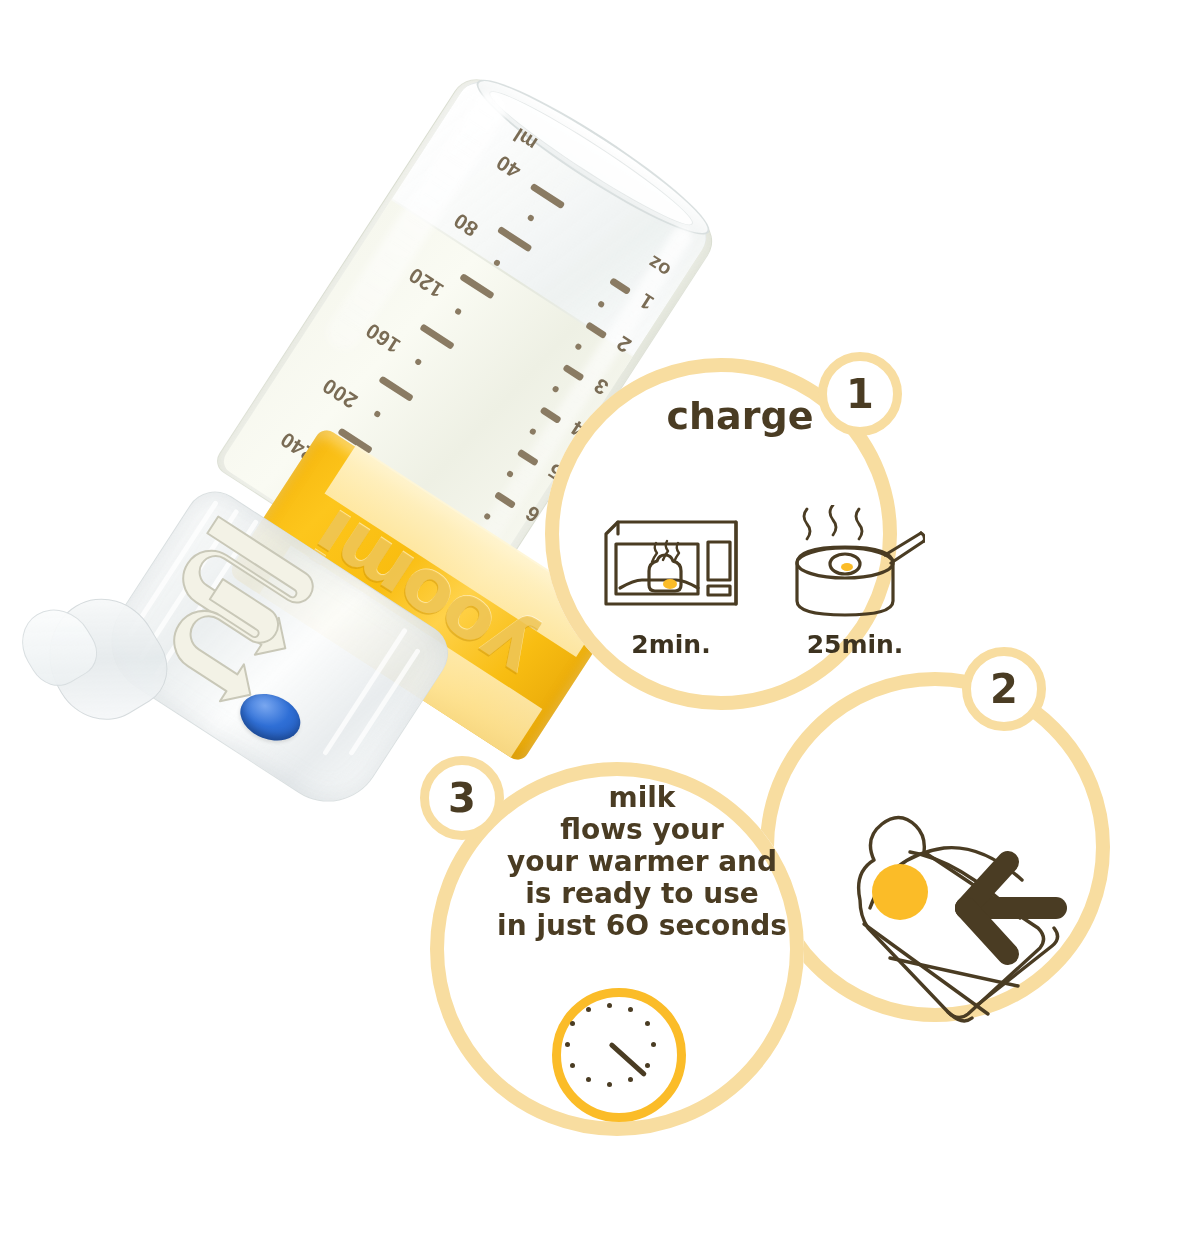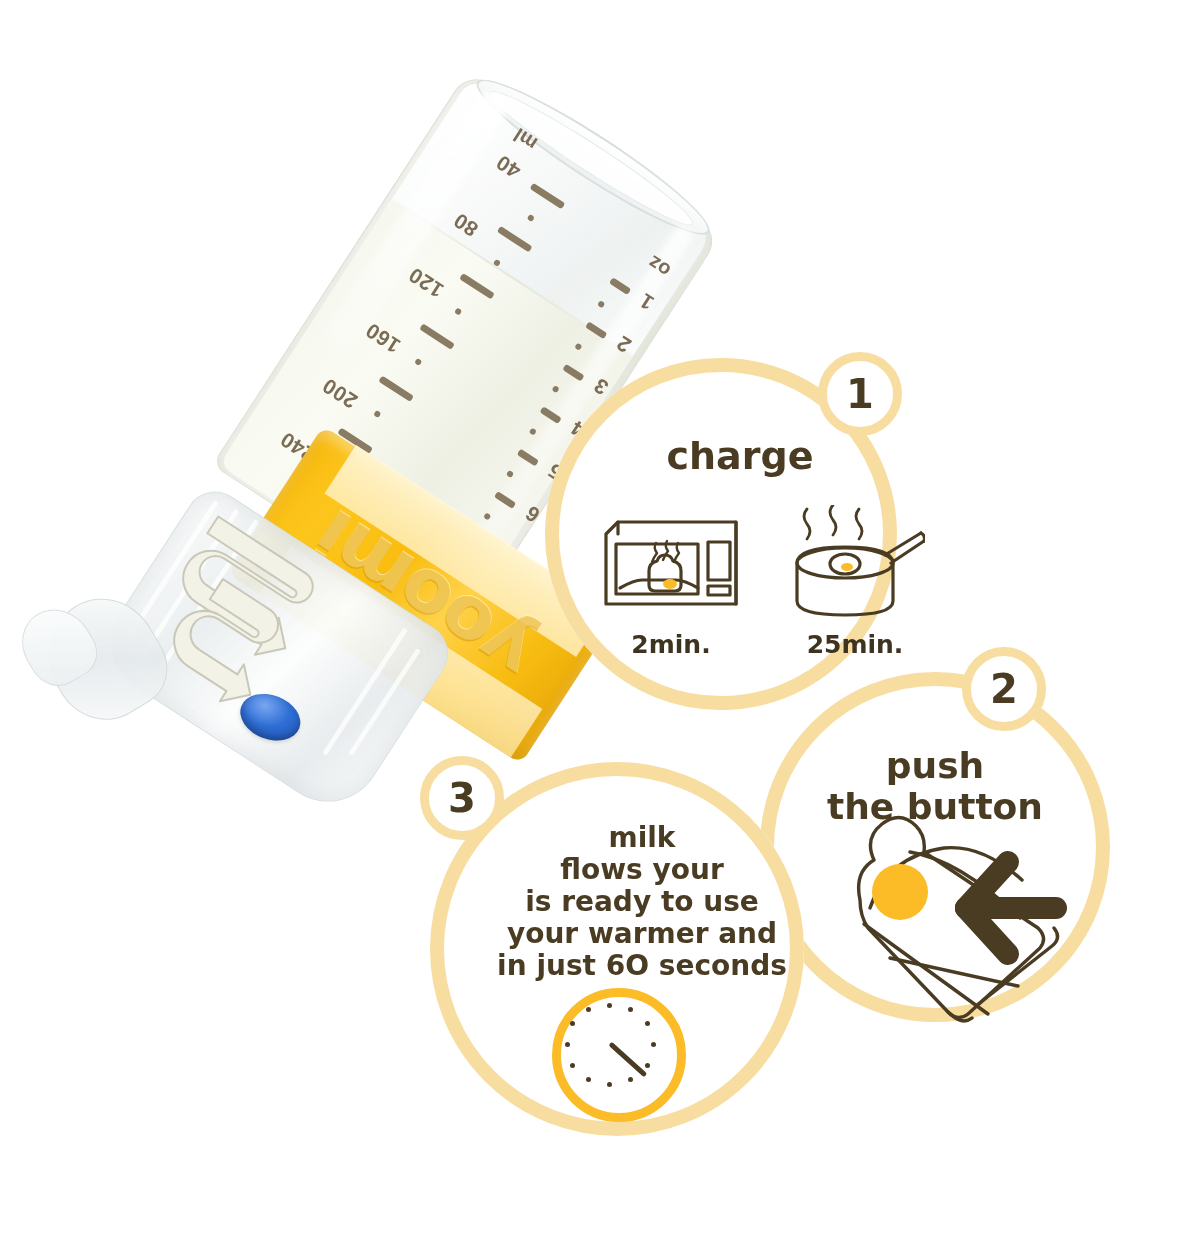--- a/index.html
+++ b/index.html
@@ -105,21 +105,21 @@
   .circ{position:absolute;border-radius:50%;border:14px solid #f8dda0;background:transparent;}
   .circ-fill{position:absolute;border-radius:50%;background:#fff;}
   .badge{position:absolute;width:66px;height:66px;border-radius:50%;
      border:9px solid #f8dda0;background:#fff;
      display:flex;align-items:center;justify-content:center;
      font-size:40px;font-weight:700;color:#4a3c23;z-index:40;
      font-family:"DejaVu Sans", sans-serif;}
 
   .steptext{position:absolute;text-align:center;color:#4a3c23;
      font-weight:700;line-height:1.14;z-index:30;
-     font-family:"DejaVu Sans", sans-serif;margin-top:40px;}
+     font-family:"DejaVu Sans", sans-serif;}
 
   .icon-lbl{position:absolute;font-size:25px;font-weight:700;color:#3d3320;
      text-align:center;font-family:"DejaVu Sans", sans-serif;z-index:30;}
 
   .ico{position:absolute;z-index:30;}
 
   
   .clock{position:absolute;width:116px;height:116px;border-radius:50%;
      border:9px solid #fbbc28;background:#fff;z-index:30;}
   .cdot{position:absolute;width:5px;height:5px;border-radius:50%;background:#4a3c23;}
@@ -280,24 +280,20 @@
       <ellipse cx="62" cy="62" rx="6" ry="4" fill="#fbbc28"></ellipse>
     </svg>
   </div>
   <div class="icon-lbl" style="left:785px;top:630px;width:140px;">25min.</div>
 
   <div class="circ-fill" style="left:760px;top:672px;width:350px;height:350px;"></div>
   <div class="circ" style="left:760px;top:672px;width:322px;height:322px;"></div>
 
   <div class="badge" style="left:962px;top:647px;">2</div>
 
-  <div class="steptext" style="left:790px;top:705px;width:290px;font-size:36px;">
-    <div>push</div>
-    <div>the button</div>
-  </div>
 
   <div class="ico" style="left:838px;top:800px;">
     <svg width="240" height="230" viewBox="0 0 240 230" aria-hidden="true">
       <g fill="none" stroke="#4a3c23" stroke-width="3.4" stroke-linejoin="round" stroke-linecap="round">
         <path d="M22 100 q-6 -28 14 -40 q-10 -22 8 -36 q18 -14 34 2 q10 10 8 26
                  L200 128 q10 10 2 20 L130 214 q-10 8 -20 -2 L30 128 q-8 -12 -8 -28 z"></path>
         <path d="M72 52 q50 8 110 66"></path>
         <path d="M32 108 q18 -52 74 -60 q38 -4 78 32"></path>
         <path d="M26 124 L150 214"></path>
         <path d="M52 158 L180 186"></path>
@@ -314,22 +310,22 @@
   </div>
 
   <div class="circ-fill" style="left:430px;top:762px;width:374px;height:374px;"></div>
   <div class="circ" style="left:430px;top:762px;width:346px;height:346px;"></div>
 
   <div class="badge" style="left:420px;top:756px;">3</div>
 
   <div class="steptext" style="left:474px;top:782px;width:336px;font-size:28px;">
     <div>milk</div>
     <div>flows your</div>
+    <div>your warmer and</div>
     <div>is ready to use</div>
-    <div>your warmer and</div>
     <div>in just 6O seconds</div>
   </div>
 
   <div class="clock" style="left:552px;top:988px;">
     <div class="cdot" style="left:46px;top:6px;"></div>
     <div class="cdot" style="left:67px;top:10px;"></div>
     <div class="cdot" style="left:84px;top:24px;"></div>
     <div class="cdot" style="left:90px;top:45px;"></div>
     <div class="cdot" style="left:84px;top:66px;"></div>
     <div class="cdot" style="left:67px;top:80px;"></div>

